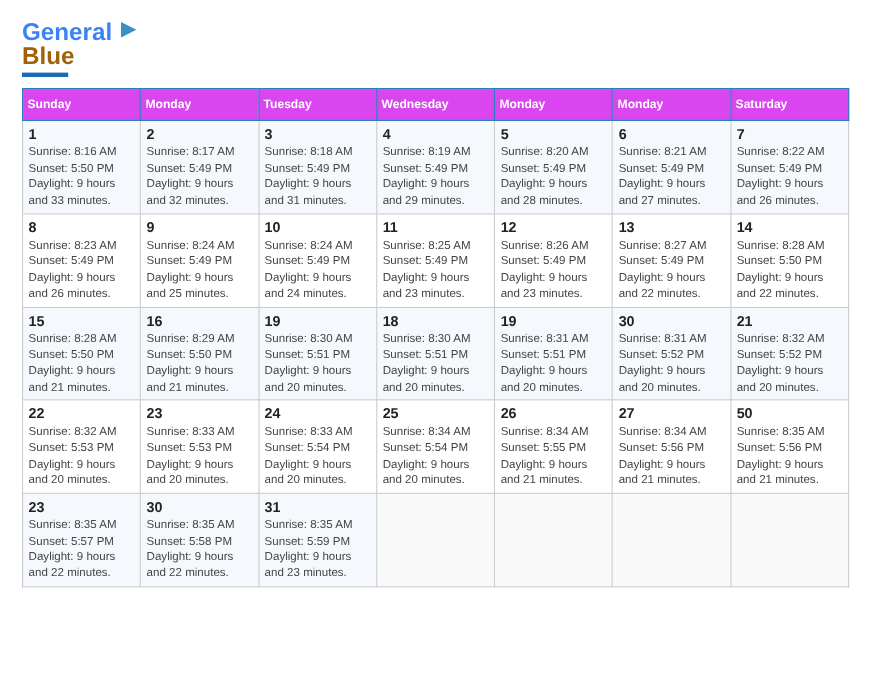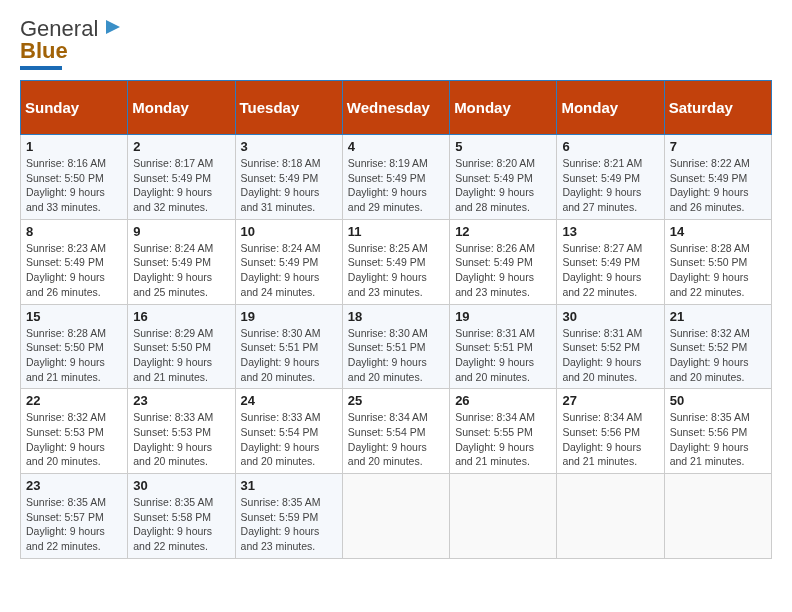--- a/index.html
+++ b/index.html
@@ -44,26 +44,26 @@
       color: #444;
       margin-top: 2px;
     }
     table {
       width: 100%;
       border-collapse: collapse;
       margin-top: 10px;
       font-size: 11px;
     }
     thead tr th {
-      background: #c2410c;
+      background: #d946ef;
       color: #fff;
-      padding: 18px 4px;
+      padding: 8px 4px;
       text-align: left;
       font-weight: bold;
-      font-size: 15px;
+      font-size: 11px;
       border: 1px solid #2d7bbf;
     }
     tbody tr td {
       border: 1px solid #ccc;
       padding: 4px 5px;
       vertical-align: top;
       background: #fff;
       min-height: 72px;
       width: calc(100% / 7);
     }
@@ -88,21 +88,21 @@
     td.empty {
       background: #f9f9f9 !important;
     }
   </style>
 </head>
 <body>
 
 <div class="header-top">
   <div class="logo">
     <div class="logo-line">
-      <span style="font-size:22px;font-weight:normal;color:#404040;">General</span>
+      <span style="font-size:22px;font-weight:bold;color:#3b82f6;">General</span>
       <svg width="22" height="22" viewBox="0 0 22 22" style="margin-left:2px;margin-top:-4px;">
         <polygon points="6,4 20,11 6,18" fill="#3a8fc7"></polygon>
       </svg>
     </div>
     <div style="margin-top:-4px;">
       <span style="font-size:22px;font-weight:bold;color:#a16207;">Blue</span>
     </div>
     <div class="logo-blue-bar"></div>
   </div>
   <div class="title-block">

